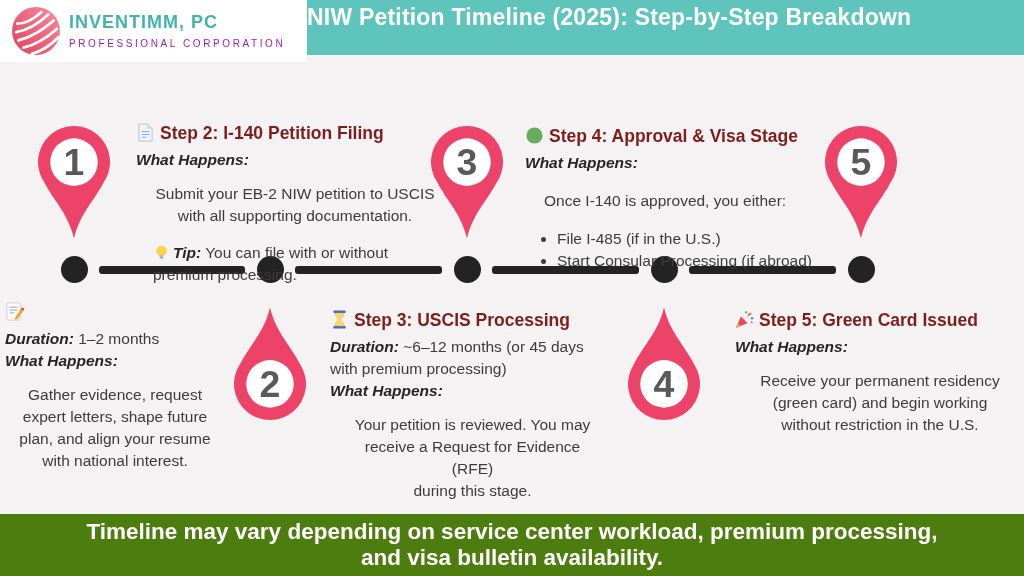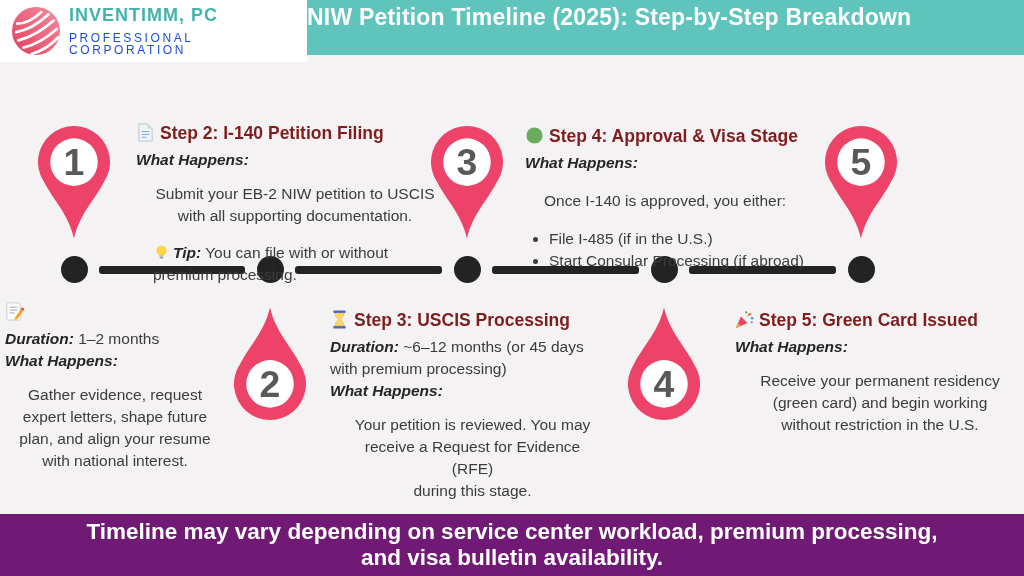--- a/index.html
+++ b/index.html
@@ -5,41 +5,41 @@
   html,body{margin:0;padding:0;}
   body{font-family:"Liberation Sans","DejaVu Sans",sans-serif;}
   .canvas{position:relative;width:1024px;height:576px;background:#f4f2f3;overflow:hidden;}
 
   
   .top-band{position:absolute;left:0;top:0;width:1024px;height:55px;background:#5EC4BC;}
   .logo-box{position:absolute;left:0;top:0;width:307px;height:62px;background:#ffffff;display:flex;align-items:center;}
   .logo-mark{margin-left:11px;flex:0 0 auto;}
   .logo-text{margin-left:8px;line-height:1;}
   .logo-name{font-size:18px;font-weight:700;color:#43B4AC;letter-spacing:1px;}
-  .logo-tagline{font-size:12px;color:#1d4ed8;letter-spacing:2.6px;margin-top:8px;}
+  .logo-tagline{font-size:10px;color:#a21caf;letter-spacing:2.6px;margin-top:8px;}
   .band-title{position:absolute;left:307px;top:5px;width:717px;color:#ffffff;font-weight:700;font-size:23px;line-height:25px;letter-spacing:0.2px;}
 
   
-  .bottom-band{position:absolute;left:0;top:514px;width:1024px;height:62px;background:#701a75;display:flex;align-items:center;justify-content:flex-start;}
+  .bottom-band{position:absolute;left:0;top:514px;width:1024px;height:62px;background:#4d7c0f;display:flex;align-items:center;justify-content:flex-start;}
   .bottom-text{width:100%;text-align:center;color:#ffffff;font-weight:700;font-size:22.5px;line-height:26px;white-space:pre-line;}
 
   
   .dot{position:absolute;width:27px;height:27px;border-radius:50%;background:#232323;top:256px;}
   .seg{position:absolute;height:8px;border-radius:3px;background:#232323;top:266px;}
   .pin{position:absolute;width:72px;height:114px;}
 
   
   .step{position:absolute;color:#3c3c3c;font-size:15.5px;line-height:22px;}
   .step h3{margin:0 0 4px 0;font-size:17.5px;line-height:23px;color:#7f1d1d;font-weight:700;}
   .lbl{font-weight:700;font-style:italic;color:#262626;}
   .meta{margin:0;}
   .meta .val{white-space:pre-line;}
   .body{margin:12px;white-space:pre-line;text-align:center;}
   .intro{margin:16px;padding-left:3px;}
-  .blist{margin:0;padding:0 0 0 24px;list-style:disc;}
+  .blist{margin:8px;padding:0 0 0 24px;list-style:disc;}
   .blist li{line-height:22px;}
   .ticon{display:inline-block;vertical-align:-3px;margin-right:5px;}
   .tip-icon{display:inline-block;vertical-align:-3px;margin-right:3px;}
   .tipline{margin:15px;padding-left:2px;white-space:pre-line;}
 </style>
 </head>
 <body>
 
 <div class="canvas">
 

